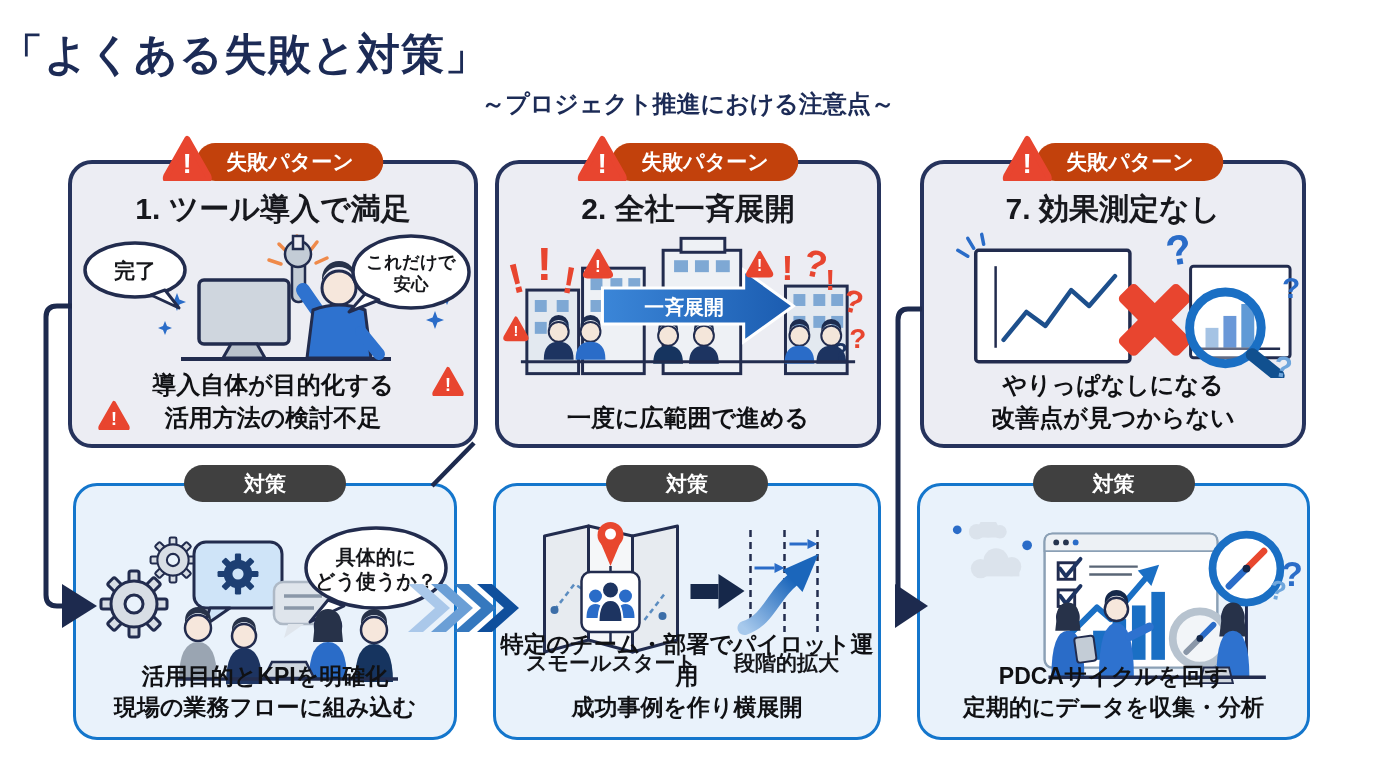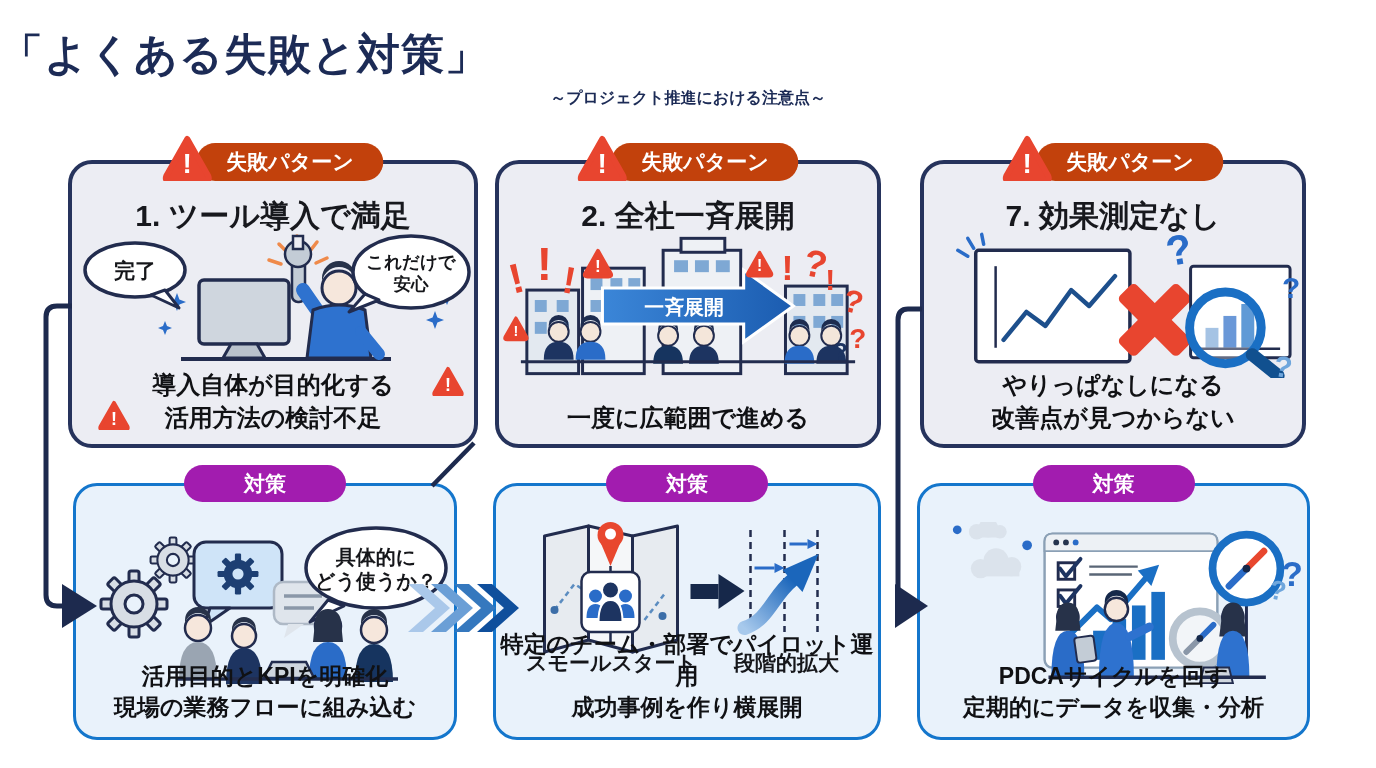--- a/index.html
+++ b/index.html
@@ -1,31 +1,31 @@
 <!DOCTYPE html>
 <html><head>
 <meta charset="utf-8">
 <style>
 * { margin:0; padding:0; box-sizing:border-box; }
 body { font-family:"Liberation Sans","DejaVu Sans",sans-serif; background:#ffffff; }
 .canvas { position:relative; width:1376px; height:768px; background:#ffffff; overflow:hidden; }
 .title { position:absolute; top:26px; left:0; width:100%; text-align:left;
   font-size:43px; font-weight:bold; color:#1c2b56; letter-spacing:1px; }
 .subtitle { position:absolute; top:88px; left:0; width:100%; text-align:center;
-  font-size:16px; font-weight:bold; color:#1c2b56; }
+  font-size:24px; font-weight:bold; color:#1c2b56; }
 .card { position:absolute; border-radius:24px; z-index:1; }
 .card.fail { background:#ecedf3; border:4px solid #26335c; }
 .card.fix  { background:#e9f2fb; border:3px solid #1476cc; }
 .badge { position:absolute; top:-21px; left:50%; transform:translateX(-50%);
   display:flex; align-items:center; z-index:3; }
 .badge .pill { background:#c2410c; color:#ffffff; font-size:21px; font-weight:bold;
   padding:6px 30px; border-radius:24px; white-space:nowrap; line-height:1.2; }
-.badge.fixb .pill { background:#a21caf; padding:6px 60px; }
+.badge.fixb .pill { background:#404040; padding:6px 60px; }
 .badge .tri { width:50px; height:46px; margin-right:-16px; margin-top:-8px; position:relative; z-index:2; }
-.heading { margin-top:32px; text-align:center; font-size:30px; font-weight:bold; color:#17181d; }
+.heading { margin-top:25px; text-align:center; font-size:30px; font-weight:bold; color:#17181d; }
 .caption { position:absolute; bottom:10px; left:0; width:100%; text-align:center;
   font-size:24px; font-weight:bold; color:#101114; line-height:1.38; z-index:2;margin-top:44px; }
 .card.fix .caption { font-size:23px; bottom:13px; }
 .illu { position:absolute; left:0; width:100%; z-index:1; }
 .illu.f { top:64px; height:150px; }
 .illu.m { top:36px; height:165px; }
 .cap-tri { position:absolute; width:32px; height:30px; }
 svg text { font-family:"Liberation Sans","DejaVu Sans",sans-serif; font-weight:bold; }
 .overlay { position:absolute; left:0; top:0; z-index:2; pointer-events:none; }
 </style>

